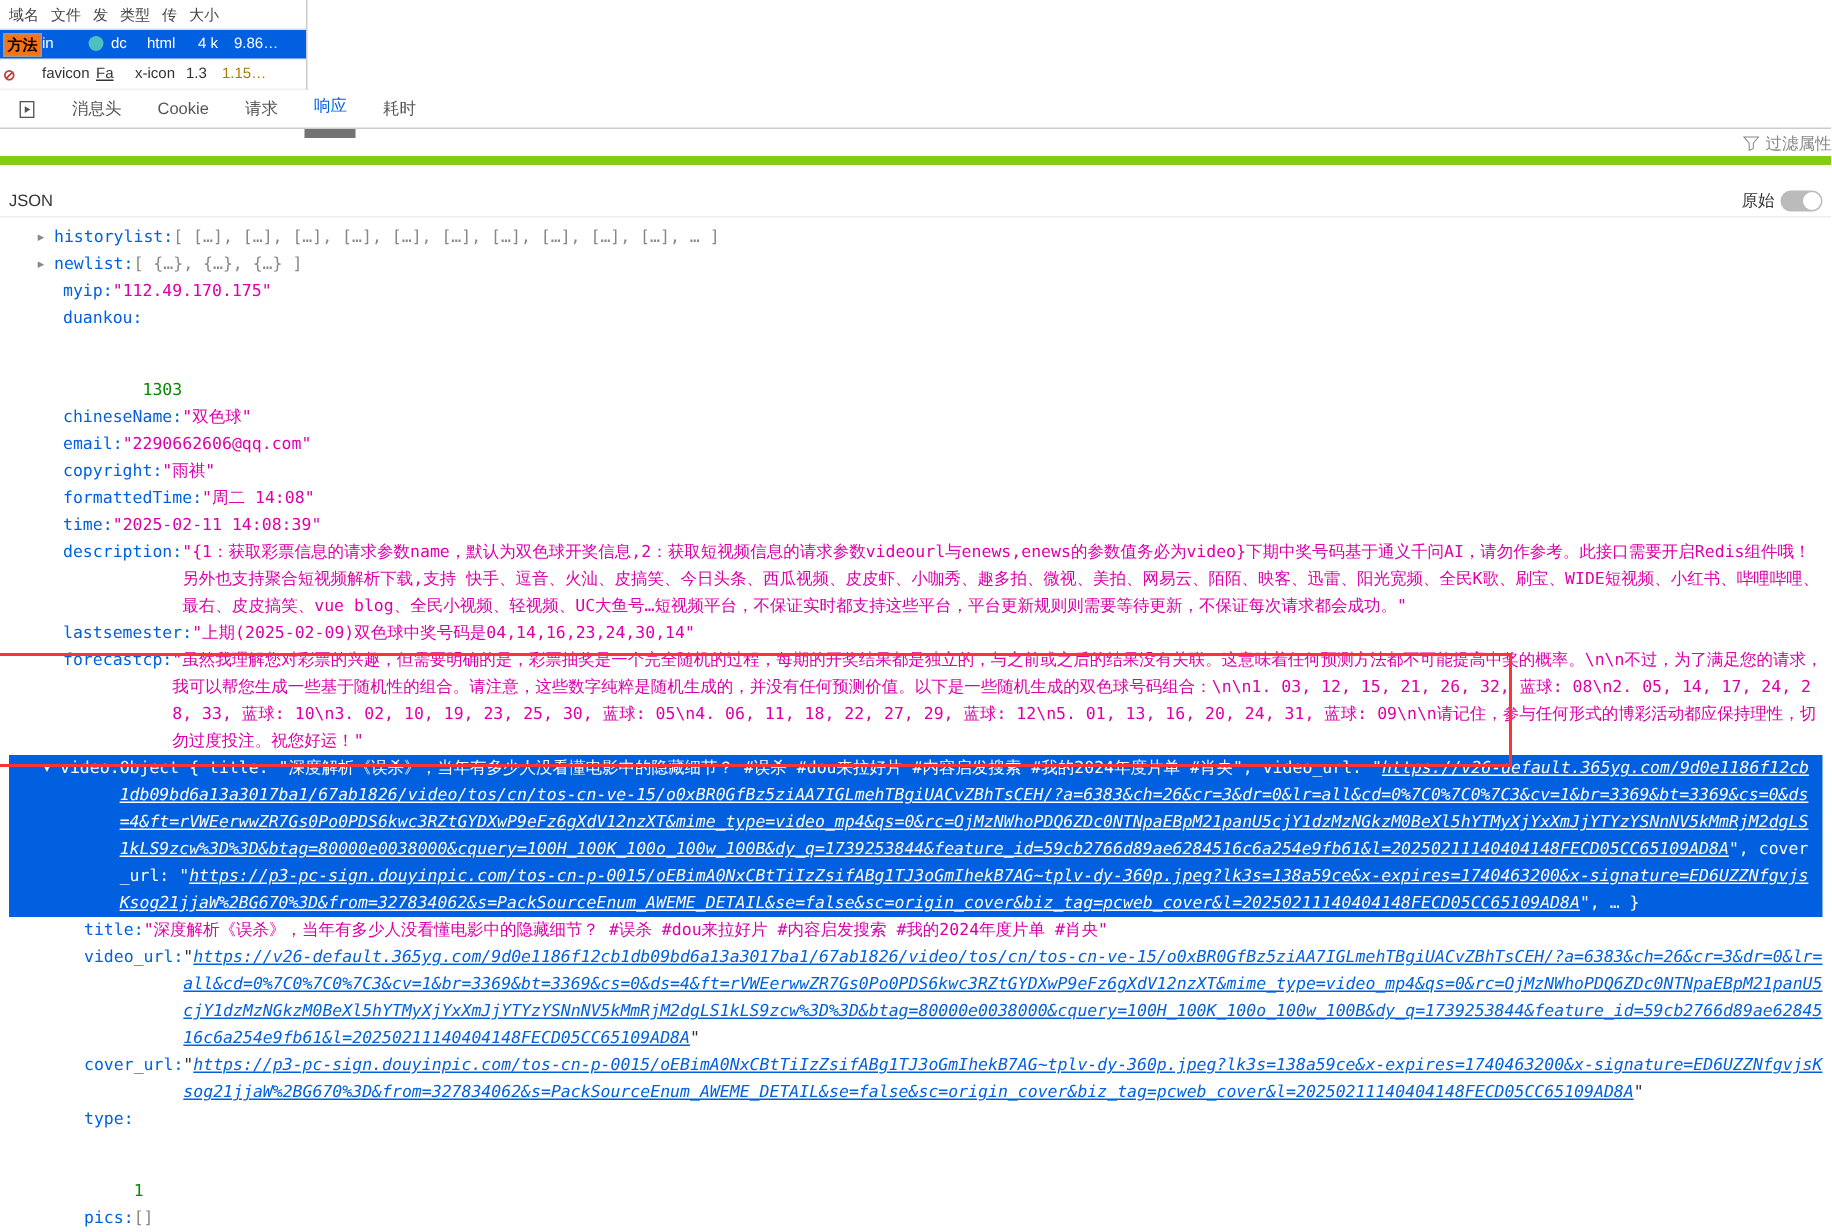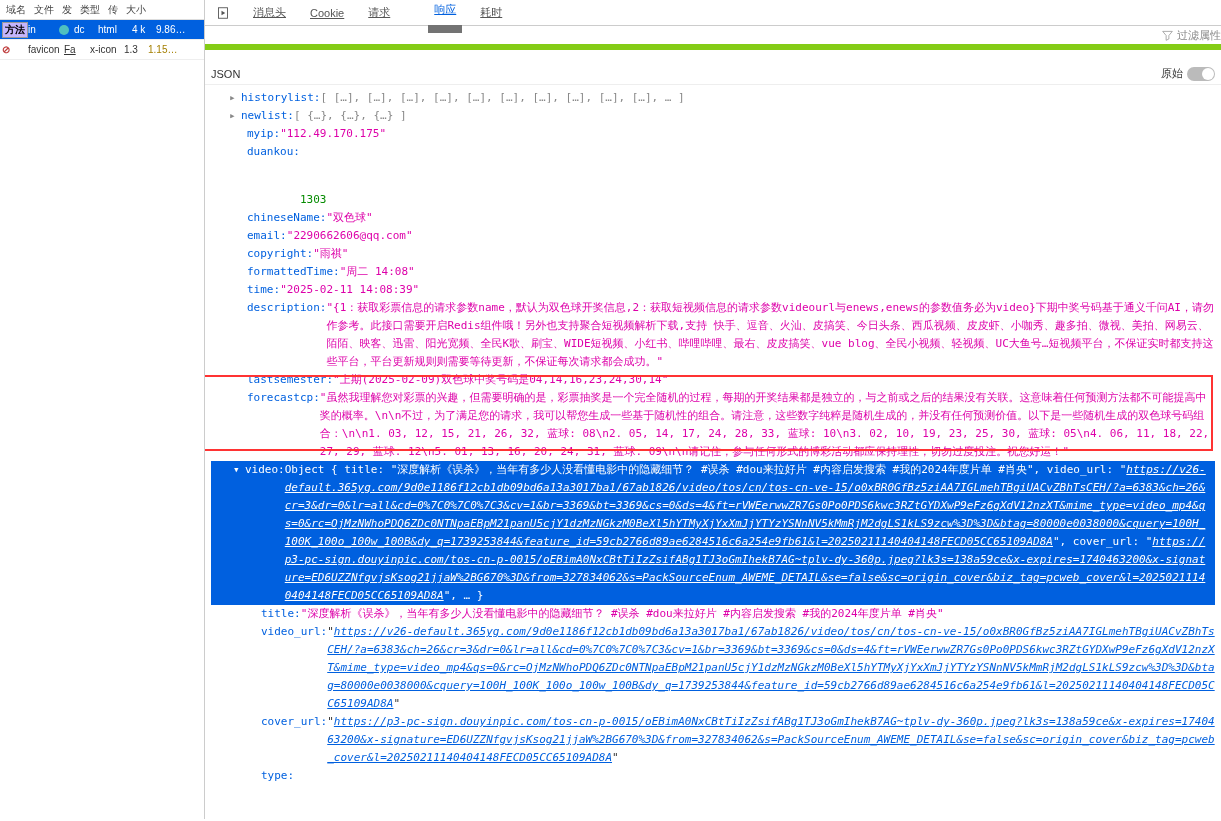--- a/index.html
+++ b/index.html
@@ -1,37 +1,37 @@
 <!DOCTYPE html>
 <html><head>
 <meta charset="utf-8">
 <style>
 * { margin: 0; padding: 0; box-sizing: border-box; }
 body { font-family: -apple-system, "Segoe UI", Arial, sans-serif; font-size: 11px; background: #fff; color: #333; }
-.root { display: flex; height: 819px; width: 1221px; }
+.root { display: flex; height: 819px; width: 1221px; flex-direction: column; }
 .left-panel { width: 205px; border-right: 1px solid #ccc; display: flex; flex-direction: column; }
 .right-panel { flex: 1; display: flex; flex-direction: column; overflow: hidden; }
 .lp-header { display: flex; border-bottom: 1px solid #ddd; font-size: 10px; color: #444; height: 20px; align-items: center; padding-left: 2px; }
 .lp-header span { padding: 0 4px; }
 .lp-row { display: flex; height: 20px; align-items: center; border-bottom: 1px solid #eee; font-size: 10px; padding-left: 2px; }
 .lp-row.sel { background: #0060df; color: #fff; }
 .lp-row .c1 { width: 26px; overflow: hidden; }
 .lp-row .c2 { width: 20px; text-align: center; }
 .lp-row .c3 { width: 24px; overflow: hidden; }
 .lp-row .c4 { width: 34px; overflow: hidden; }
 .lp-row .c6 { width: 24px; text-align: left; }
 .lp-row .c7 { width: 30px; text-align: right; padding-right: 3px; }
 .icon-dot { width: 10px; height: 10px; border-radius: 50%; display: inline-block; vertical-align: middle; }
 .dot-teal { background: #4fc0c0; }
 .slash-icon { color: #c04040; font-weight: bold; }
 .tabs { display: flex; border-bottom: 1px solid #ccc; height: 26px; align-items: center; padding-left: 6px; gap: 12px; color: #555; }
 .tabs .tab-icon { display: inline-flex; align-items: center; gap: 3px; }
 .tabs .tab-icon svg { width: 12px; height: 12px; }
-.tabs span { padding: 8px 6px; cursor: default; text-decoration: underline; }
-.tabs .active { color: #0060df; border-bottom: 8px solid #737373; margin-bottom: -1px; margin-left: 20px; }
+.tabs span { padding: 8px 6px; cursor: default; }
+.tabs .active { color: #0060df; border-bottom: 6px solid #737373; margin-bottom: -1px; }
 .filter-row { display: flex; border-bottom: 6px solid #84cc16; height: 24px; align-items: center; padding-left: 6px; color: #888; gap: 4px; justify-content: flex-end; }
 .filter-row svg { width: 11px; height: 11px; fill: #888; }
 .json-row { display: flex; border-bottom: 1px solid #eee; height: 22px; align-items: center; padding-left: 6px; justify-content: space-between; padding-right: 6px; margin-top: 13px; }
 .toggle { width: 28px; height: 14px; background: #bbb; border-radius: 7px; position: relative; }
 .toggle::after { content: ""; position: absolute; width: 12px; height: 12px; background: #fff; border-radius: 50%; top: 1px; right: 1px; }
 .json-body { flex: 1; overflow: auto; padding: 4px 6px; line-height: 18px; font-size: 11px; font-family: Consolas, Menlo, monospace; }
 .prop-row { display: flex; align-items: flex-start; }
 .prop-key { color: #0060df; }
 .prop-val-str { color: #dd00a9; }
 .prop-val-num { color: #058b00; margin-top: 48px; }
@@ -55,21 +55,21 @@
   <div class="left-panel">
     <div class="lp-header">
       <span>域名</span>
       <span>文件</span>
       <span>发</span>
       <span>类型</span>
       <span>传</span>
       <span>大小</span>
     </div>
     <div class="lp-row sel">
-      <span class="c1" style="background:#c4b5fd;color:#000;font-weight:bold;border:1px solid #999;padding:0 2px">方法</span>
+      <span class="c1" style="background:#f97316;color:#000;font-weight:bold;border:1px solid #999;padding:0 2px">方法</span>
       <span class="c1">in</span>
       <span class="c2"><span class="icon-dot dot-teal"></span></span>
       <span class="c3">dc</span>
       <span class="c4">html</span>
       <span class="c6">4 k</span>
       <span class="c7">9.86…</span>
     </div>
     <div class="lp-row">
       <span class="c1"><span class="slash-icon">⊘</span></span>
       <span class="c3" style="width:36px;">favicon</span>

